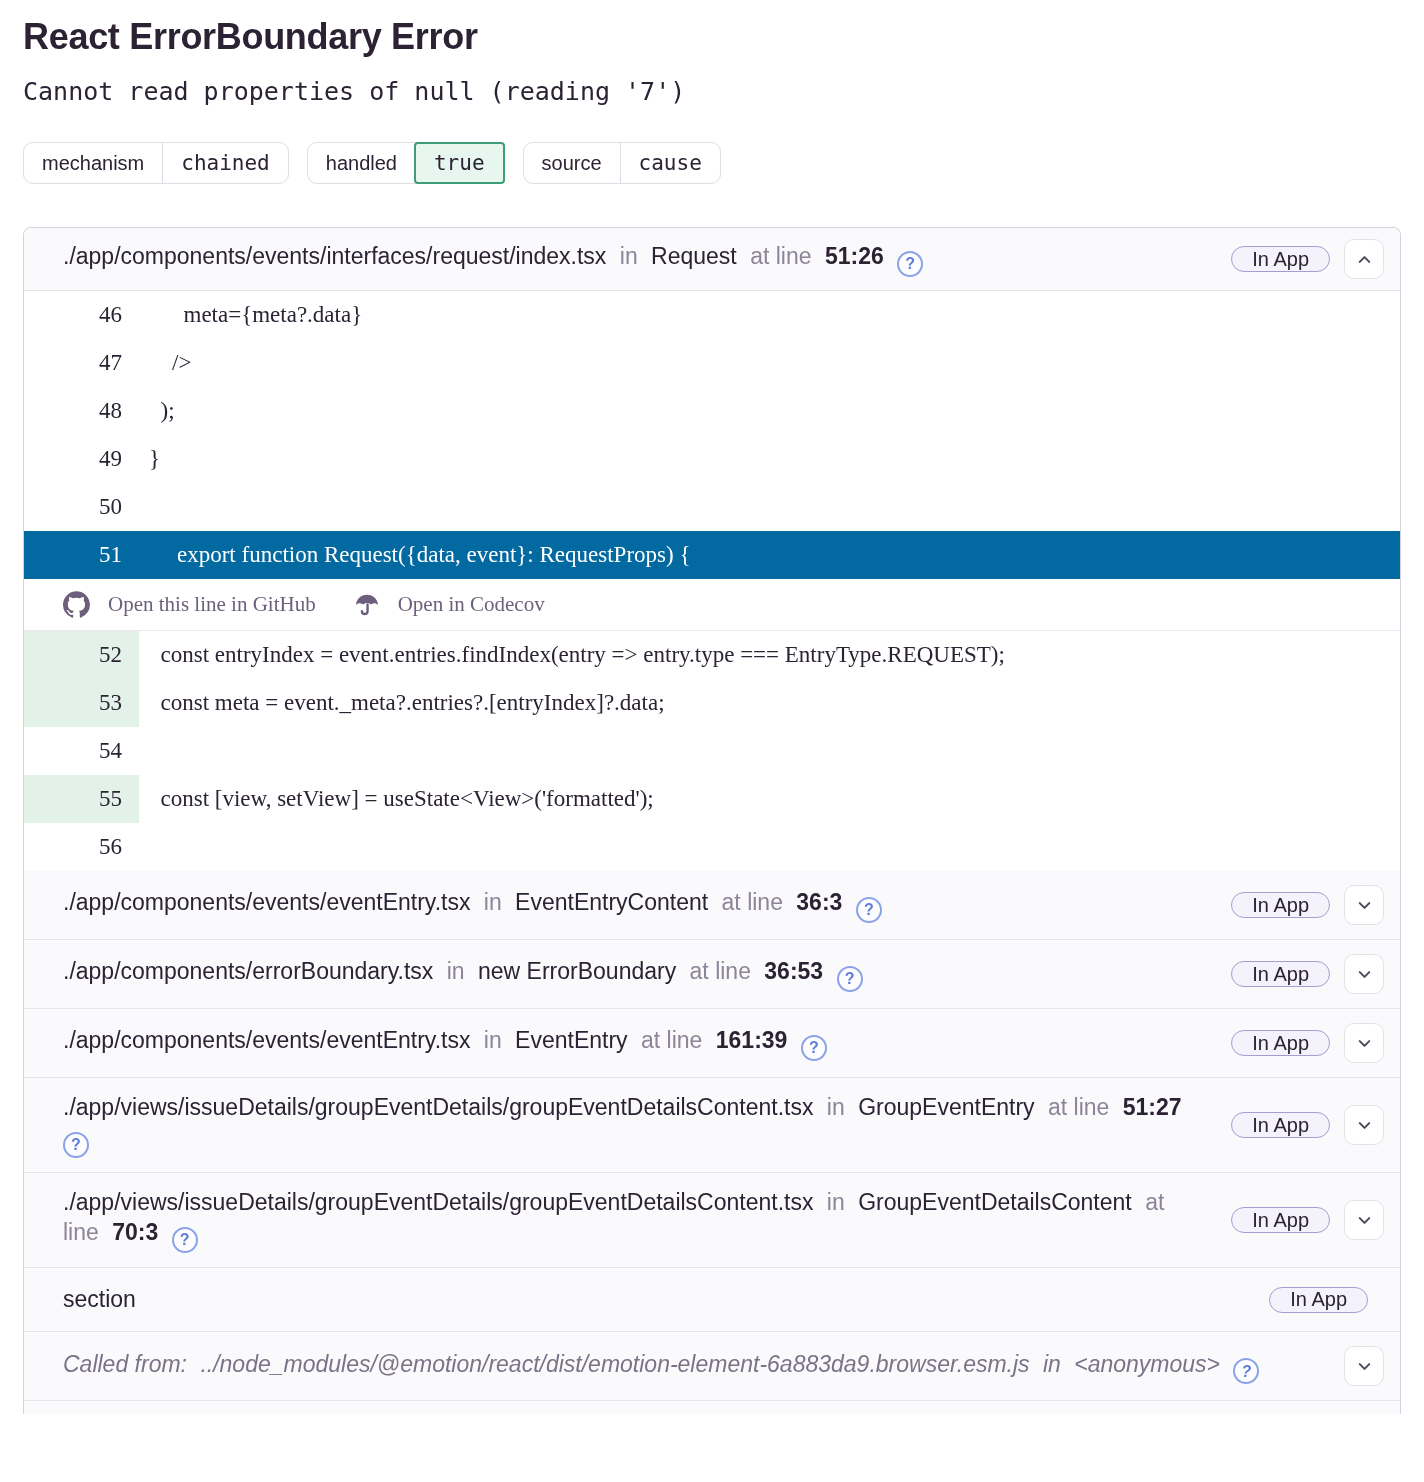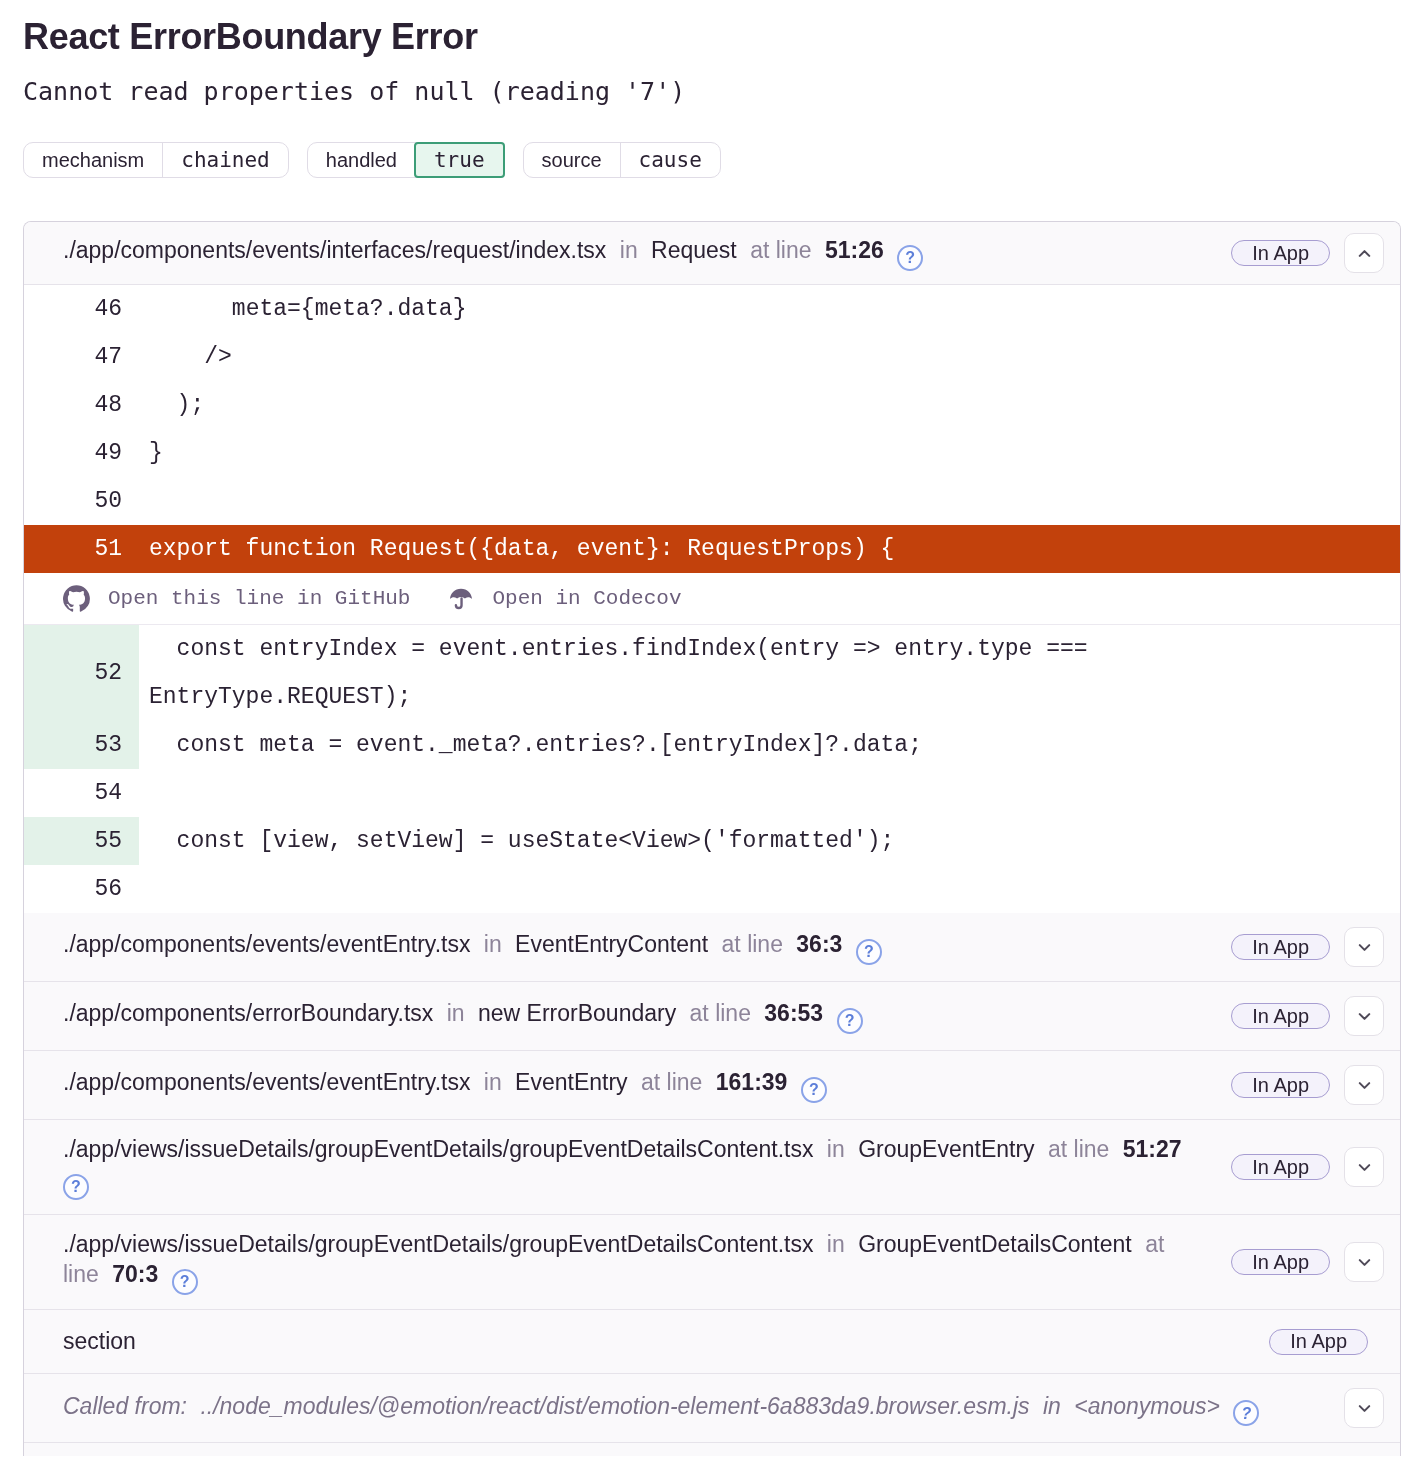--- a/index.html
+++ b/index.html
@@ -16,21 +16,21 @@
     margin:16px 0 0 0; color:#2b2233;
   }
   .subtitle {
     font-family:"DejaVu Sans Mono", monospace;
     font-size:25px; margin-top:19px; color:#2b2233;
   }
 
   
   .tags { display:flex; gap:18px; margin-top:36px; }
   .tag {
-    display:flex; align-items:stretch; height:36px;
+    display:flex; align-items:stretch; height:42px;
     border:1px solid #e0dce6; border-radius:10px; background:#fff;
     font-size:20px;
   }
   .tag-key { display:flex; align-items:center; padding:0 18px; border-right:1px solid #e0dce6; }
   .tag-val { display:flex; align-items:center; padding:0 18px;
     font-family:"DejaVu Sans Mono", monospace; font-size:21px; }
   .tag-val.hl {
     background:#e7f6ee; border:2px solid #3c9d77; border-radius:4px; margin:-1px;
   }
   .tag:has(.tag-val.hl) .tag-key { border-right:none; }
@@ -72,28 +72,28 @@
     font-size:20px; color:#2b2233; white-space:nowrap; flex:0 0 auto;
   }
   .chev-btn {
     width:40px; height:40px; margin-left:14px; flex:0 0 auto;
     display:inline-flex; align-items:center; justify-content:center;
     border:1px solid #e4e1e8; border-radius:10px; background:#fff; cursor:pointer;
     padding:0;
   }
 
   
-  .code { background:#fff; font-family:Liberation Mono, monospace; font-size:23px; }
+  .code { background:#fff; font-family:Liberation Serif, serif; font-size:23px; }
   .code-row { display:flex; min-height:48px; line-height:48px; }
   .code-row .gutter {
     flex:0 0 115px; width:115px; text-align:right; padding-right:17px;
     display:flex; align-items:center; justify-content:flex-end; color:#2b2233;
   }
   .code-row .code-text { flex:1; white-space:pre-wrap; word-break:break-word; padding:0 56px 0 10px; }
-  .code-row.active { background:#c2410c; }
+  .code-row.active { background:#0369a1;gap:28px; }
   .code-row.active .gutter, .code-row.active .code-text { color:#ffffff; }
   .code-row.context .gutter { background:#e3f2e9; }
 
   .code-actions {
     display:flex; align-items:center; gap:38px;
     min-height:52px; padding:0 16px 0 39px; background:#fff;
     border-bottom:1px solid #ece9f0;
   }
   .code-action {
     display:inline-flex; align-items:center; gap:18px;

